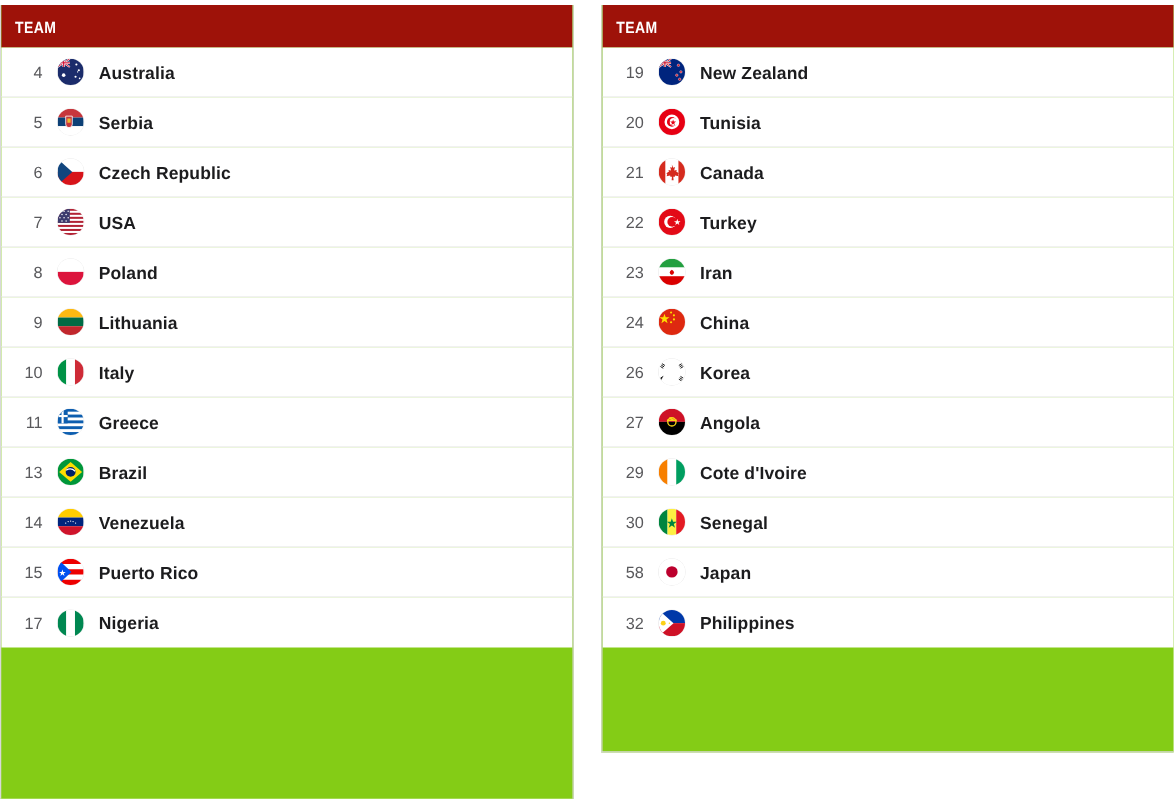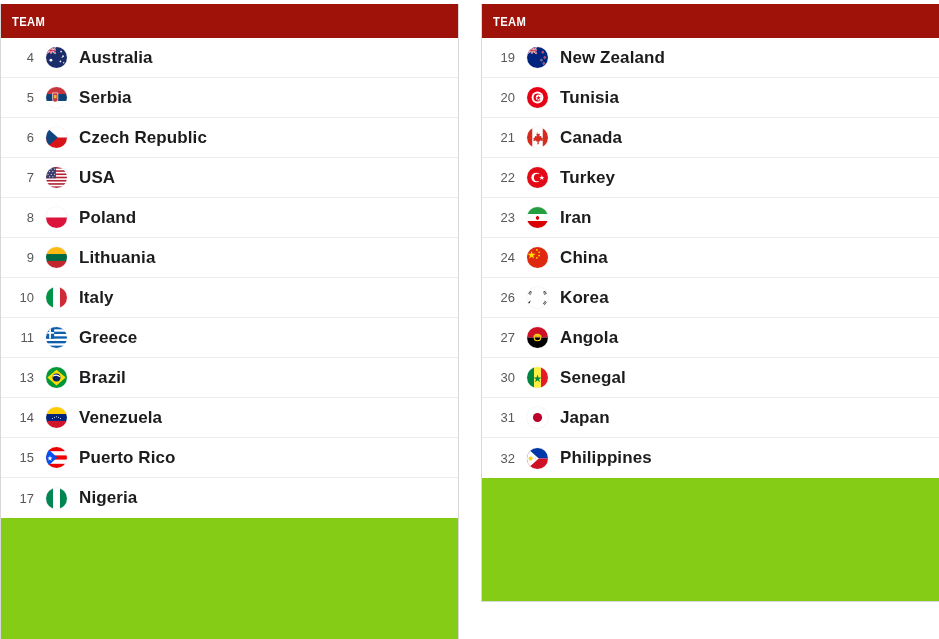--- a/index.html
+++ b/index.html
@@ -99,21 +99,21 @@
     width: 21px;
     height: 21px;
     border-radius: 50%;
     overflow: hidden;
     display: block;
     box-shadow: 0 0 0 0.5px rgba(0,0,0,0.08);
   }
   .flag svg { display: block; width: 21px; height: 21px; }
 
   .team-name {
-    font-size: 17px;
+    font-size: 14px;
     font-weight: bold;
     color: #1c1c1e;
     font-family: "Liberation Sans", sans-serif;
     letter-spacing: 0.1px;
   }
 </style>
 </head>
 <body>
 
 <div class="page">
@@ -465,35 +465,48 @@
                 <rect y="16" width="32" height="16" fill="#000"></rect>
                 <circle cx="16" cy="16" r="5" fill="none" stroke="#f9d616" stroke-width="1.7"></circle>
                 <path d="M10 13 h12 v2 h-12 z" fill="#f9d616"></path>
                 <path d="M13.5 10 l5 3 -1 2 -5-3 z" fill="#f9d616"></path>
               </svg>
             </span>
           </span>
           <span class="team-name">Angola</span>
         </div>
         <div class="team-row">
+          <span class="rank">29</span>
+          <span class="flag-cell">
+            <span class="flag">
+              <svg viewBox="0 0 32 32">
+                <rect width="10.7" height="32" fill="#f77f00"></rect>
+                <rect x="10.7" width="10.6" height="32" fill="#fff"></rect>
+                <rect x="21.3" width="10.7" height="32" fill="#009e60"></rect>
+              </svg>
+            </span>
+          </span>
+          <span class="team-name">Cote d'Ivoire</span>
+        </div>
+        <div class="team-row">
           <span class="rank">30</span>
           <span class="flag-cell">
             <span class="flag">
               <svg viewBox="0 0 32 32">
                 <rect width="10.7" height="32" fill="#00853f"></rect>
                 <rect x="10.7" width="10.6" height="32" fill="#fdef42"></rect>
                 <rect x="21.3" width="10.7" height="32" fill="#e31b23"></rect>
                 <path d="M16 11.5 l1.45 4.4 h4.65 l-3.75 2.75 1.45 4.45 -3.8-2.75 -3.8 2.75 1.45-4.45 -3.75-2.75 h4.65 z" fill="#00853f"></path>
               </svg>
             </span>
           </span>
           <span class="team-name">Senegal</span>
         </div>
         <div class="team-row">
-          <span class="rank">31</span>
+          <span class="rank">58</span>
           <span class="flag-cell">
             <span class="flag">
               <svg viewBox="0 0 32 32">
                 <rect width="32" height="32" fill="#fff"></rect>
                 <circle cx="16" cy="16" r="7" fill="#bc002d"></circle>
               </svg>
             </span>
           </span>
           <span class="team-name">Japan</span>
         </div>

